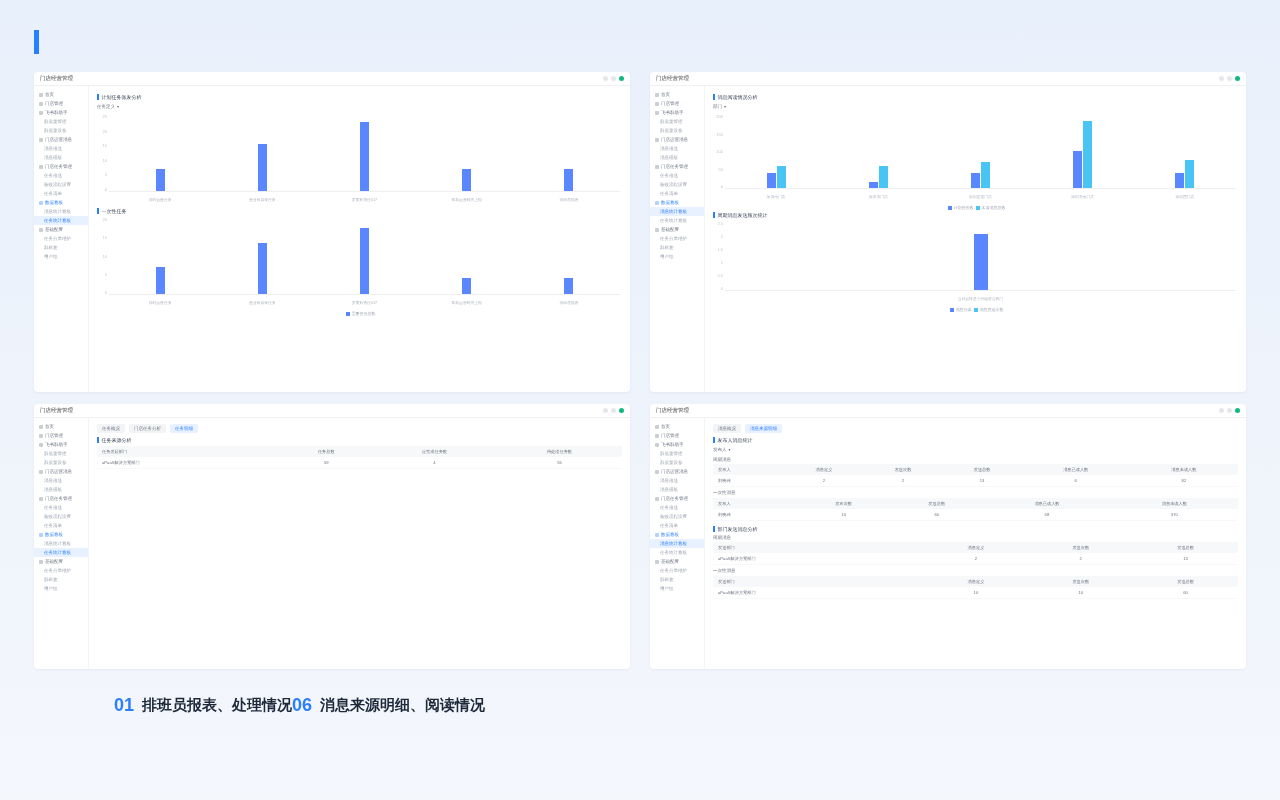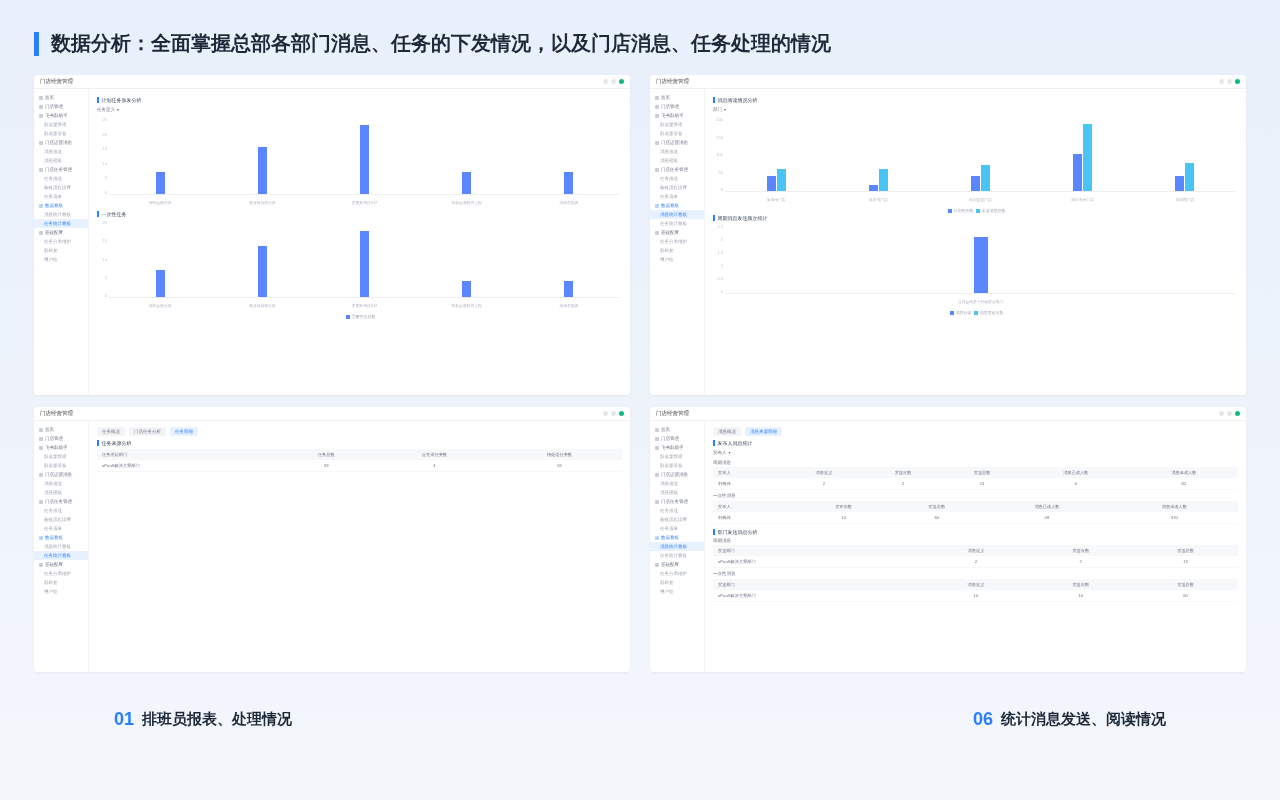--- a/index.html
+++ b/index.html
@@ -40,32 +40,31 @@
 .leg{text-align:center;font-size:4px;color:#9ca3af;margin-top:1px}
 .leg .sw{display:inline-block;width:4px;height:4px;background:#5a87ff;vertical-align:middle;margin:0 2px}
 .leg .sw.c{background:#49c5f5}
 .tabs{display:flex;gap:4px;font-size:4.5px;margin-bottom:4px}
 .tab{padding:2px 5px;border-radius:2px;background:#f3f4f6;color:#6b7280}
 .tab.a{background:#e8f1ff;color:#2a7fff}
 .tbl{width:100%;border-collapse:collapse;font-size:4.2px}
 .tbl th{background:#f7f8fa;padding:3px;text-align:center;color:#6b7280;font-weight:400}
 .tbl td{padding:3px;text-align:center;color:#6b7280;border-bottom:1px solid #f7f8fa}
 .tbl td:first-child,.tbl th:first-child{text-align:left;padding-left:5px}
-.foot{display:flex;justify-content:space-between;margin-top:37px;padding:0 80px}
+.foot{display:flex;margin-top:26px;padding:0 80px}
 .ft{display:flex;align-items:center;gap:8px}
 .fn{font-size:18px;font-weight:700;color:#2a7fff}
 .ftx{font-size:15px;font-weight:600;color:#1d2939}
 .sm1{height:80px}.sm2{height:88px}
 </style>
 </head>
 <body>
 
 <div class="hdr">
 <div class="hdr-bar"></div>
-<div class="hdr-txt">数据分析：全面掌握总部各部门消息、任务的下发情况，以及门店消息、任务处理的情况</div>
 </div>
 
 <div class="grid">
 
 <div class="card c1">
 <div class="top">
         <span class="top-l">门店经营管理</span>
         <span class="top-r">
           <span class="dot"></span>
           <span class="dot"></span>
@@ -538,15 +537,15 @@
 
 </div>
 
 <div class="foot">
 <div class="ft">
       <span class="fn">01</span>
       <span class="ftx">排班员报表、处理情况</span>
     </div>
 <div class="ft">
       <span class="fn">06</span>
-      <span class="ftx">统计消息发送、阅读情况</span>
+      <span class="ftx">消息来源明细、阅读情况</span>
     </div>
 </div>
 
 </body></html>

